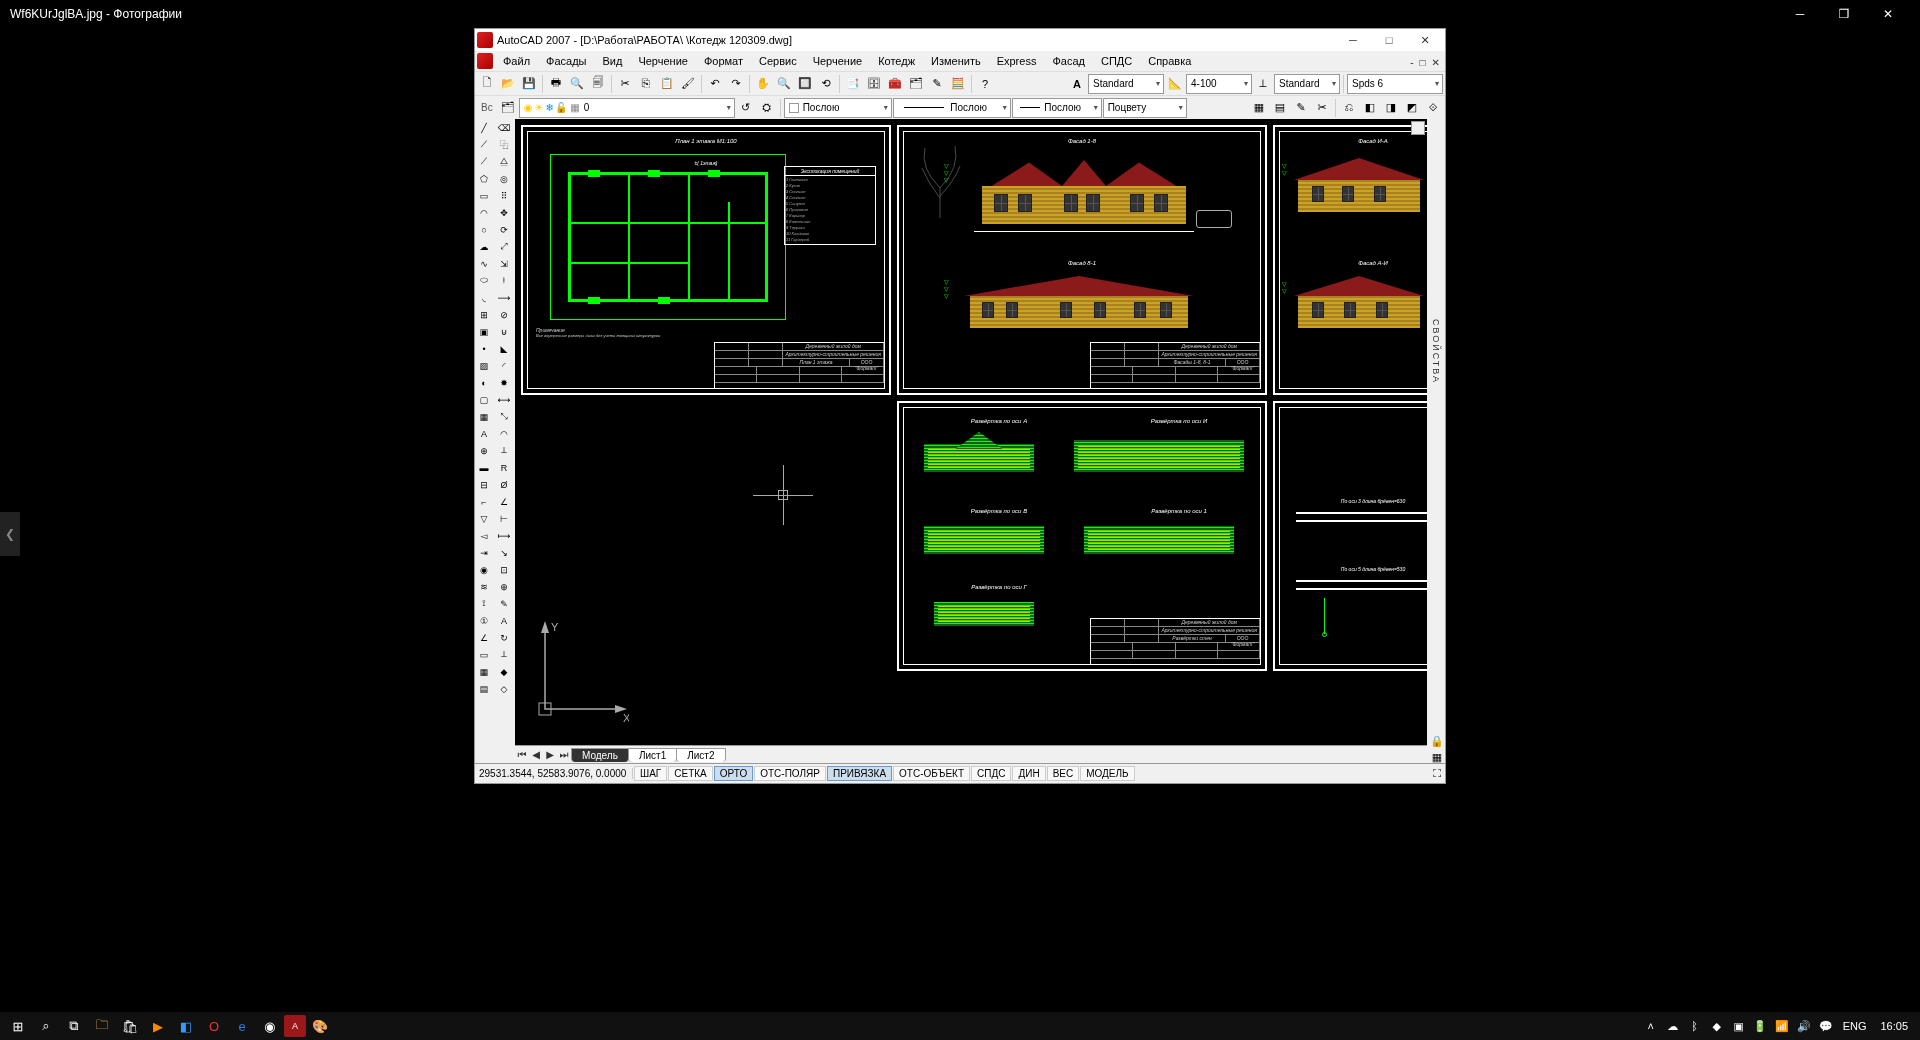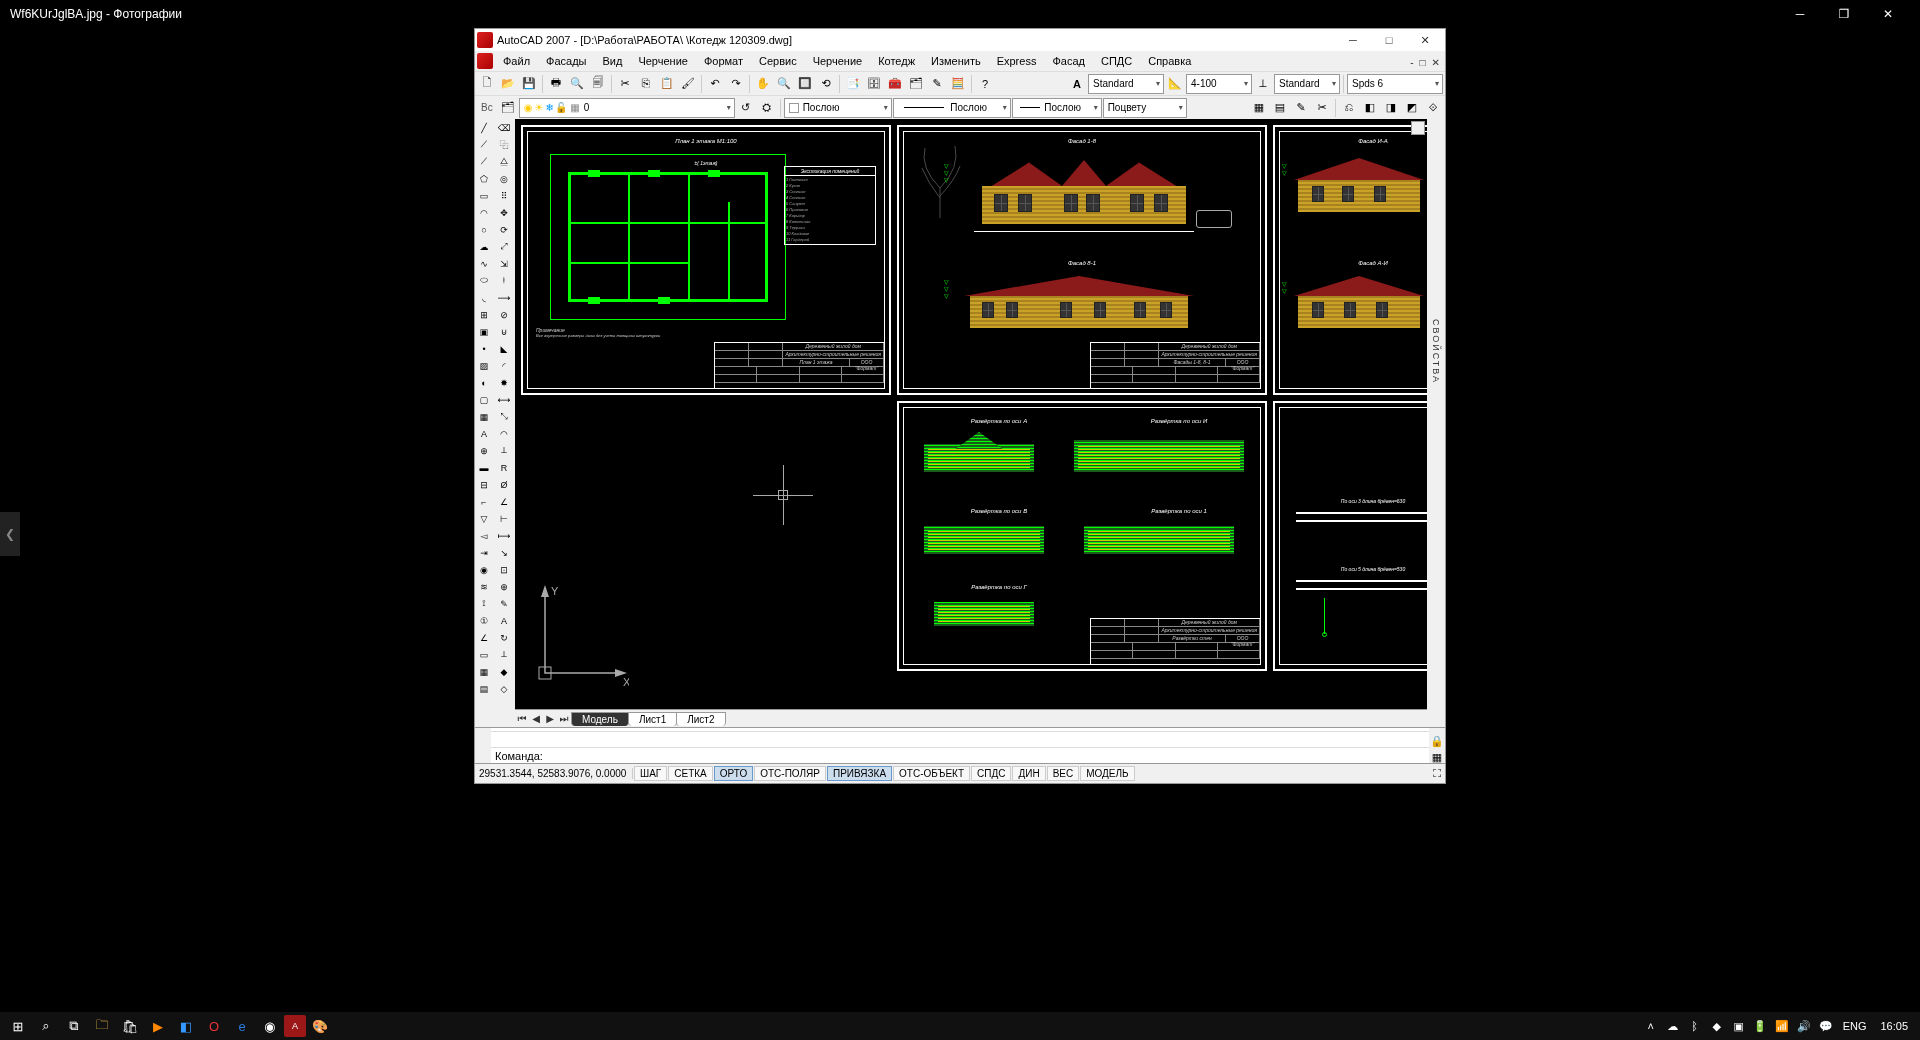--- a/index.html
+++ b/index.html
@@ -589,28 +589,20 @@
             <span class="tab">Лист1</span>
             <span class="tab">Лист2</span>
           </div>
         </div>
 
         <div class="right-strip">
           <span class="vtext">СВОЙСТВА</span>
         </div>
       </div>
 
-      <div class="cmd-area">
-        <div class="cmd-scroll"></div>
-        <div class="cmd-text">
-          <div class="cmd-line"></div>
-          <div class="cmd-line">Команда:</div>
-        </div>
-        <div class="cmd-scroll"></div>
-      </div>
 
       <div class="statusbar">
         <span class="coord">29531.3544, 52583.9076, 0.0000</span>
         <span class="toggle">ШАГ</span>
         <span class="toggle">СЕТКА</span>
         <span class="toggle on">ОРТО</span>
         <span class="toggle">ОТС-ПОЛЯР</span>
         <span class="toggle on">ПРИВЯЗКА</span>
         <span class="toggle">ОТС-ОБЪЕКТ</span>
         <span class="toggle">СПДС</span>

